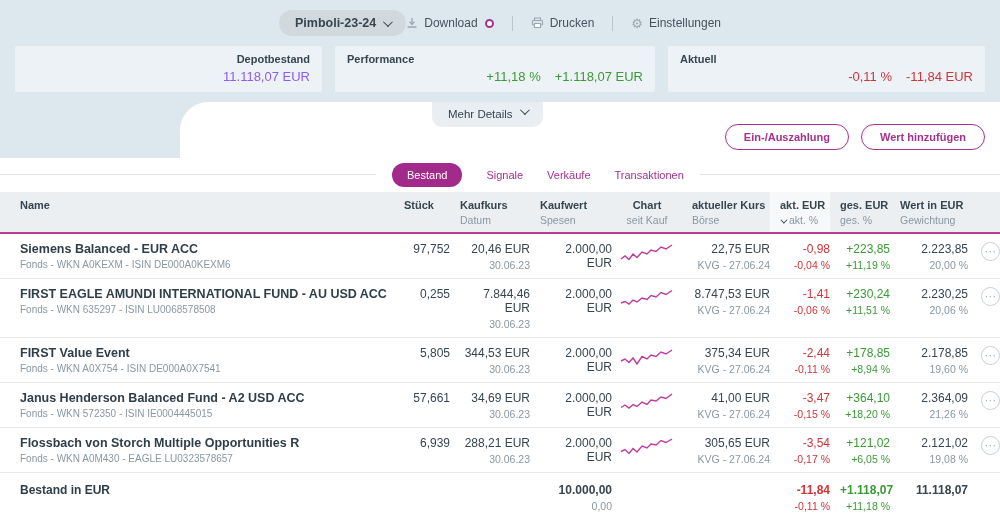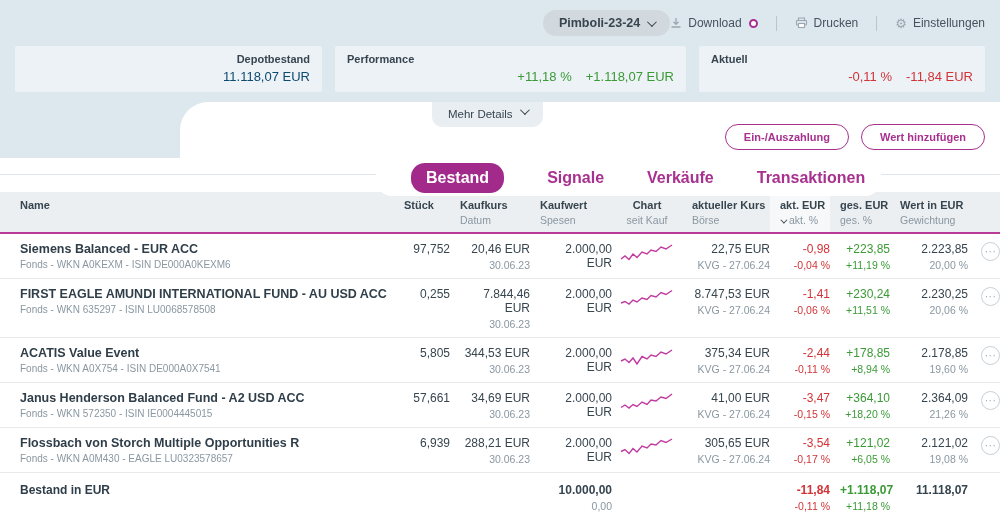--- a/index.html
+++ b/index.html
@@ -7,42 +7,42 @@
   body {
     font-family:"Liberation Sans", sans-serif;
     background:#ffffff;
     color:#37454f;
     width:1000px; height:517px;
     overflow:hidden;
     position:relative;
   }
   
   .top-band { background:#dde7ee; padding:8px 15px 10px 15px; }
-  .topbar { display:flex; align-items:center; justify-content:flex-end; height:30px; }
+  .topbar { display:flex; align-items:center; justify-content:center; height:30px; }
   .portfolio-pill {
     background:#d2d9de; border:none; border-radius:16px;
     padding:6px 16px; font-size:12.5px; font-weight:bold; color:#37454f;
     display:inline-flex; align-items:center; gap:7px; cursor:pointer;
     font-family:"Liberation Sans", sans-serif;
   }
   .chev { width:7px; height:7px; display:inline-block; border-right:1.6px solid #37454f; border-bottom:1.6px solid #37454f; transform:rotate(45deg) translateY(-2px); }
   .top-actions { display:flex; align-items:center; gap:18px; font-size:12px; color:#45535e; }
   .top-action { display:inline-flex; align-items:center; gap:6px; cursor:pointer; }
   .v-div { width:1px; height:15px; background:#b9c4cc; }
   .badge-dot { width:9px; height:9px; border:2.5px solid #a8308f; border-radius:50%; display:inline-block; background:#fff; margin-left:1px; }
   .gear-glyph { font-size:13px; color:#9aa7b1; line-height:1; }
   
   .cards { display:flex; gap:13px; margin-top:8px; }
   .card { background:#edf2f7; border-radius:2px; padding:7px 12px 8px 12px; height:46px; display:flex; flex-direction:column; justify-content:space-between; }
   .card-depot { width:307px;align-items:flex-end; }
-  .card-perf  { width:351px; }
+  .card-perf  { width:320px; }
   .card-akt   { flex:1; }
   .card-label { font-size:11px; font-weight:bold; color:#37454f; }
   .card-vals  { text-align:right; font-size:13px; display:flex; justify-content:flex-end; gap:14px; }
-  .val-dark  { color:#0c4a6e; }
+  .val-dark  { color:#8b5cf6; }
   .val-green { color:#3a9a35; }
   .val-red   { color:#d13438; }
   
   .mid-strip { position:relative; height:56px; background:#dde7ee; }
   .mid-white { position:absolute; left:180px; right:0; top:0; bottom:0; background:#ffffff; border-top-left-radius:28px; }
   .details-btn {
     position:absolute; left:432px; top:0; z-index:2;
     background:#e9eef3; border:none; border-radius:0 0 10px 10px;
     padding:6px 16px 7px 16px; font-size:11.5px; color:#37454f;
     display:inline-flex; gap:7px; cursor:pointer;
@@ -55,21 +55,21 @@
     cursor:pointer; font-family:"Liberation Sans", sans-serif;
   }
   
   .tabs-row { position:relative; height:34px; background:#fff; }
   .tabs-line { position:absolute; left:0; right:0; top:16px; height:1px; background:#e0e5e9; }
   .tabs-wrap {
     position:absolute; left:376px; top:2px; z-index:2;
     background:#fff; border-radius:16px; padding:3px 16px;
     display:inline-flex; align-items:center; gap:24px;
   }
-  .tab { font-size:16px; font-weight:bold; color:#a8308f; cursor:pointer; white-space:nowrap;margin-left:19px; }
+  .tab { font-size:11px; font-weight:normal; color:#a8308f; cursor:pointer; white-space:nowrap; }
   .tab.active { background:#a22a8a; color:#fff; border-radius:14px; padding:6px 15px; }
   
   table { border-collapse:collapse; width:1000px; table-layout:fixed; }
   thead th {
     background:#eceff2; vertical-align:top; padding:7px 0 6px 10px;
     text-align:left; font-size:11px; font-weight:bold; color:#37454f;
   }
   thead tr { border-bottom:2px solid #b73a96; }
   th.sorted { background:#f6f8fa; }
   th .sub, td .sub { display:block; font-size:10.5px; font-weight:normal; color:#8a97a1; margin-top:3px; }
@@ -233,21 +233,21 @@
           </svg></td>
       <td><span>8.747,53 EUR</span><span class="sub">KVG - 27.06.24</span></td>
       <td class="neg"><span>-1,41</span><span class="sub">-0,06 %</span></td>
       <td class="pos"><span>+230,24</span><span class="sub">+11,51 %</span></td>
       <td><span>2.230,25</span><span class="sub">20,06 %</span></td>
       <td><button class="ellipsis-btn">···</button></td>
     </tr>
 
     <tr class="fund-row">
       <td>
-          <div class="fund-name">ACATIS Value Event</div>
+          <div class="fund-name">FIRST Value Event</div>
           <div class="fund-detail">Fonds - WKN A0X754 - ISIN DE000A0X7541</div>
         </td>
       <td>5,805</td>
       <td><span>344,53 EUR</span><span class="sub">30.06.23</span></td>
       <td>2.000,00 EUR</td>
       <td class="c-chart"><svg class="spark" width="56" height="22" viewBox="0 0 56 22">
             <path d="M2 15 L6 13 L10 16.5 L14 12 L18 18 L23 10.5 L28 13 L32 9 L37 10.5 L42 6 L47 8 L53 4" stroke="#c03ba0" stroke-width="1.4" fill="none"></path>
           </svg></td>
       <td><span>375,34 EUR</span><span class="sub">KVG - 27.06.24</span></td>
       <td class="neg"><span>-2,44</span><span class="sub">-0,11 %</span></td>

